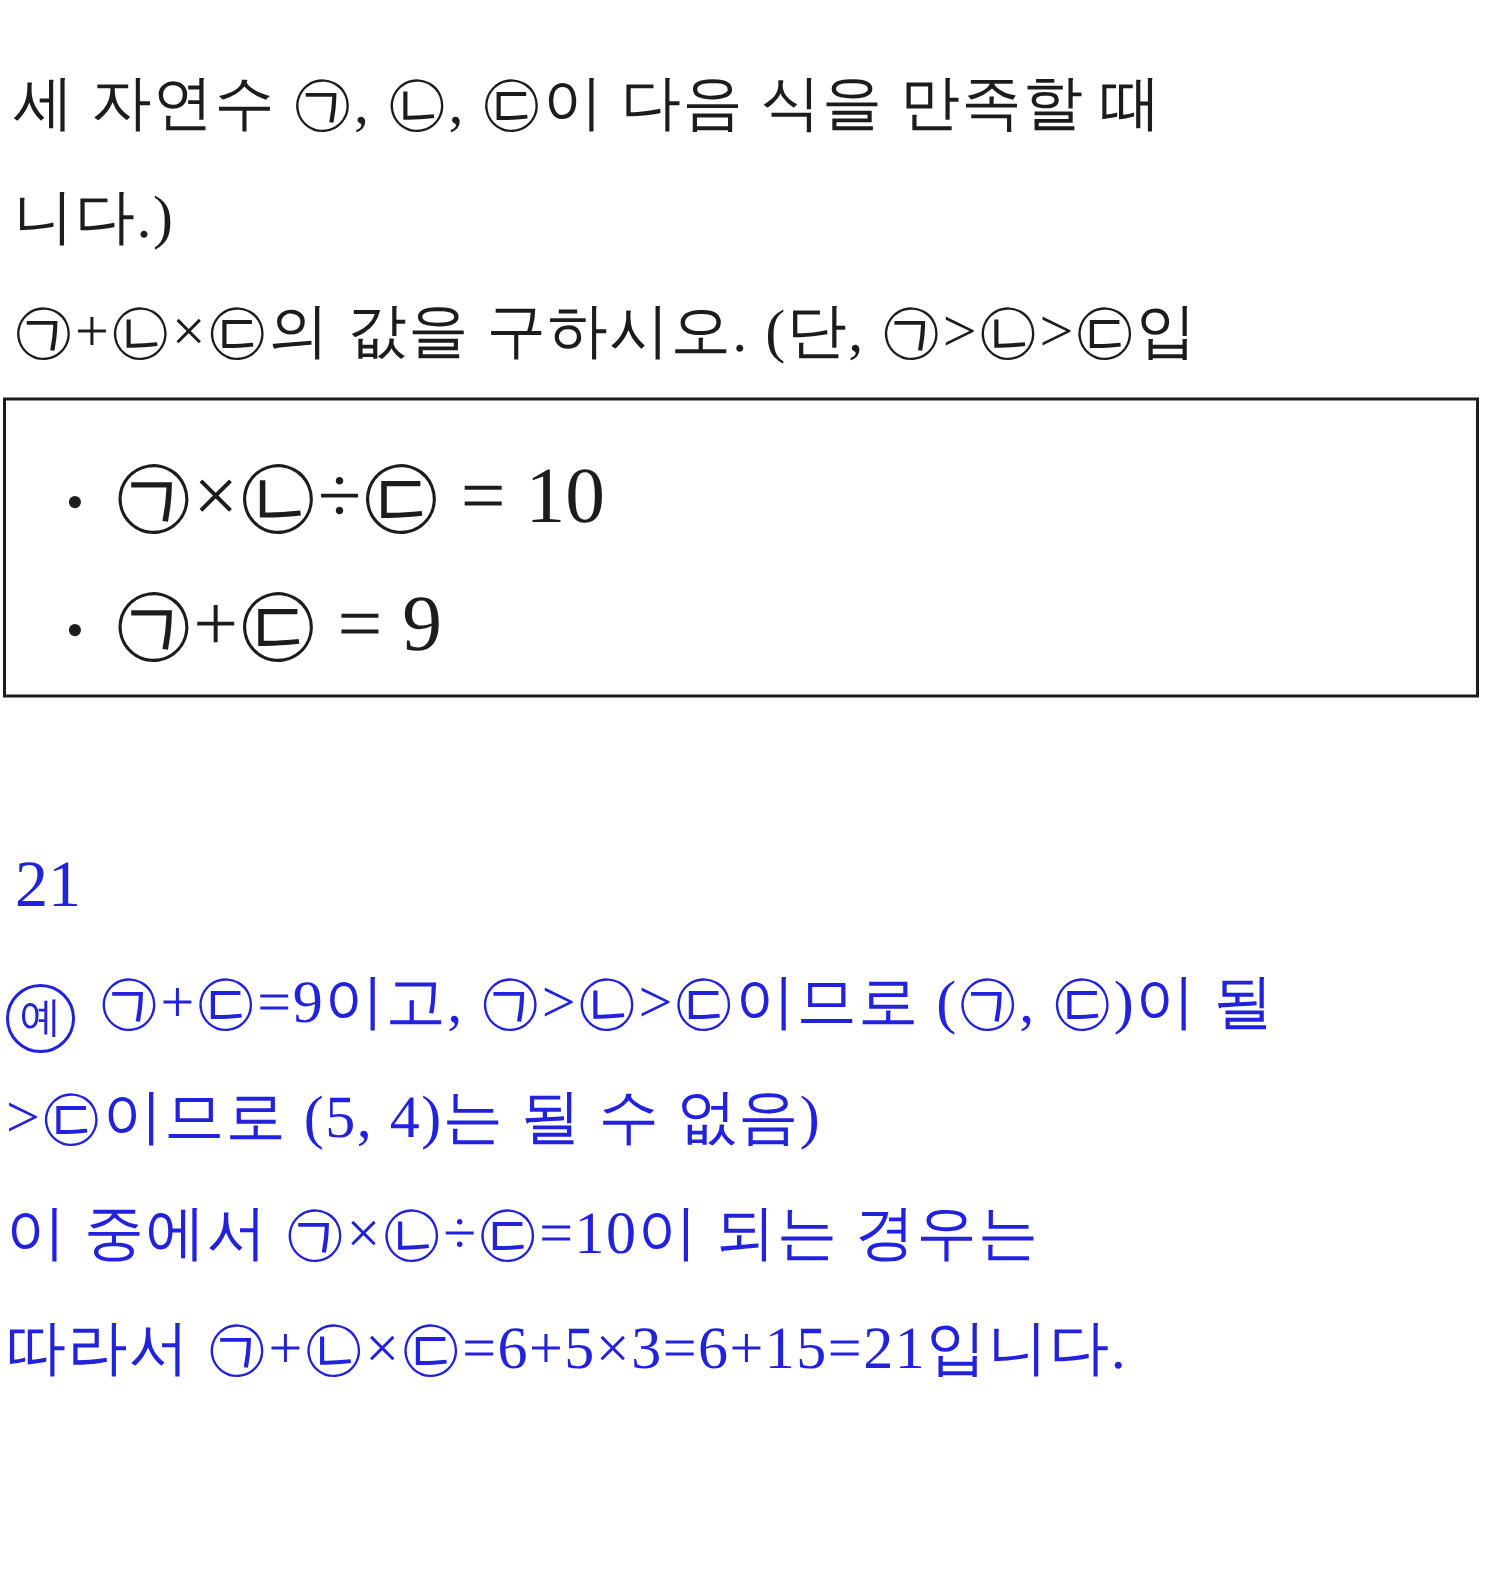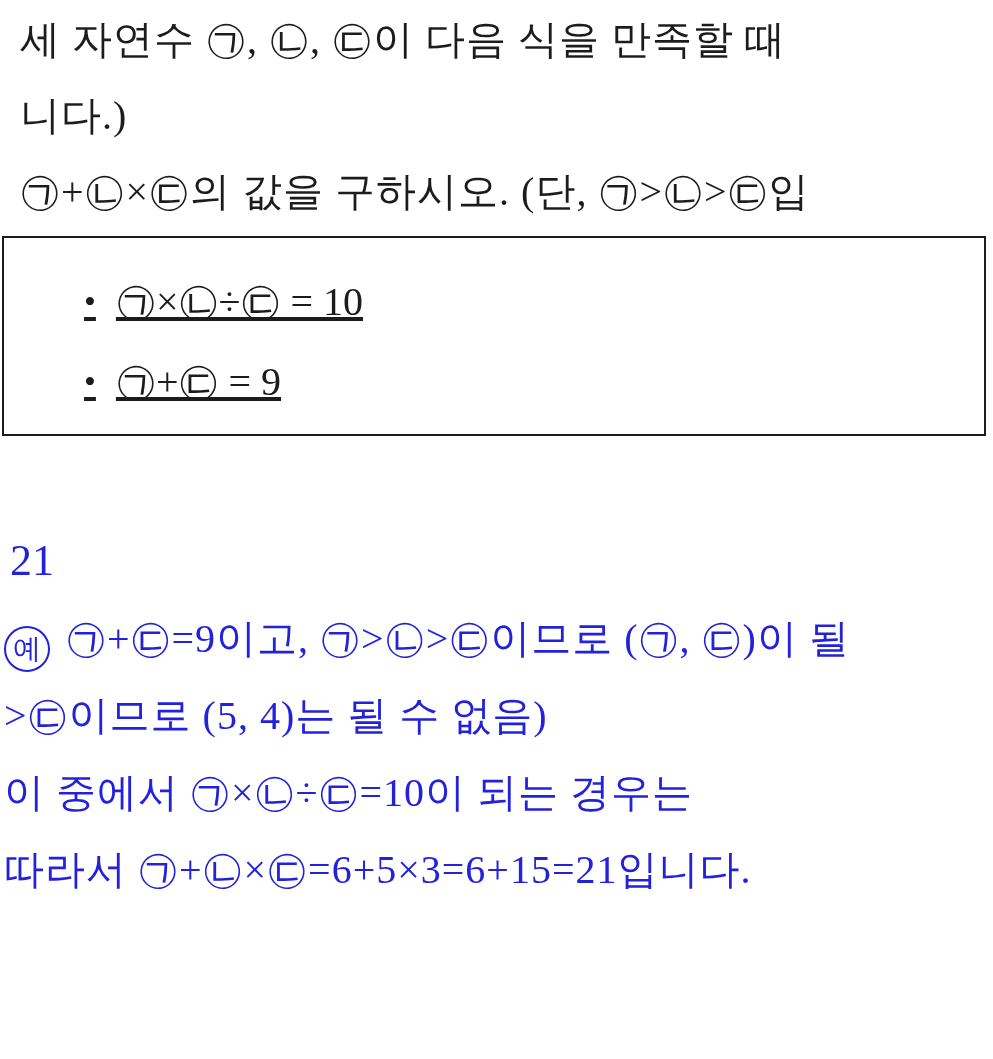--- a/index.html
+++ b/index.html
@@ -8,40 +8,40 @@
     --box-border:#1c1c1c;
   }
   html,body{margin:0;padding:0;background:#ffffff;}
   body{
     width:993px;height:1059px;overflow:hidden;
     font-family:"Liberation Serif","DejaVu Serif",serif;
     color:var(--text);
     position:relative;
   }
   .problem{
-    padding:2px 4px 0 20px;
+    padding:2px 4px 0 9px;
     font-size:40px;
     line-height:76px;
     letter-spacing:1px;
     white-space:nowrap;
+    margin-top:29px;
   }
   .problem .line{height:76px;}
   .condition-box{
     margin:6px 7px 0 2px;
     border:2px solid var(--box-border);
     height:200px;
     box-sizing:border-box;
     padding-top:24px;
   }
   .condition-box .bullet-line{
-    font-size:40px;
+    font-size:53px;
     line-height:80px;
-    padding-left:80px;
+    padding-left:40px;
     white-space:nowrap;
-    text-decoration:underline;
   }
   .condition-box .bullet-line::before{
     content:"\2022";
     font-size:34px;
     margin-right:20px;
     vertical-align:2px;
   }
   .solution{
     margin-top:100px;
     padding:0 4px;

